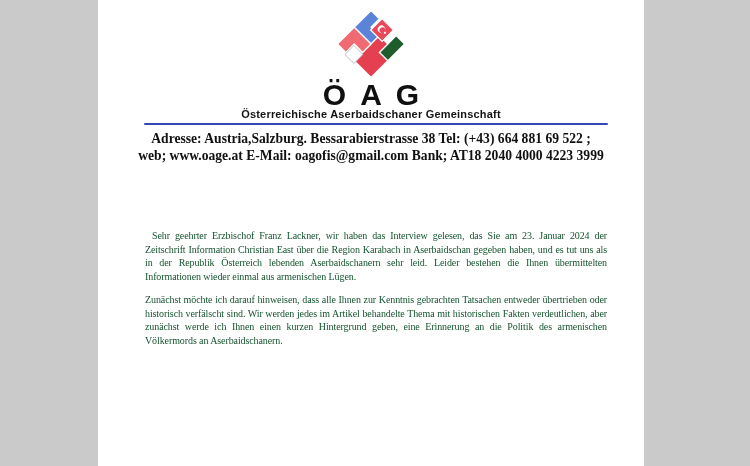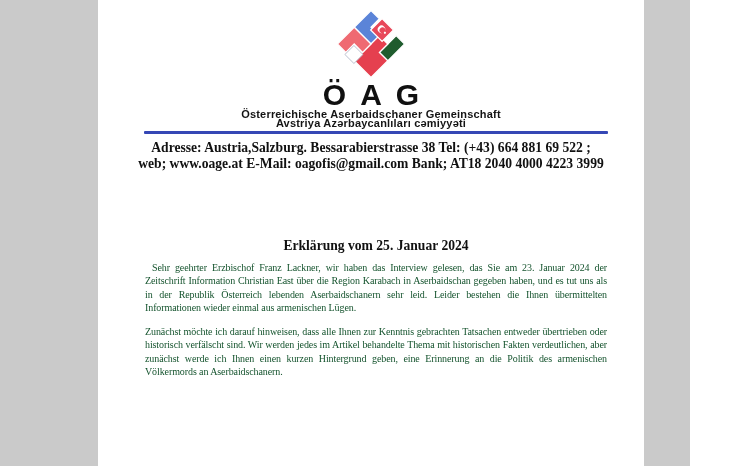--- a/index.html
+++ b/index.html
@@ -1,17 +1,17 @@
 <!DOCTYPE html>
 <html><head>
 <meta charset="utf-8">
 <style>
   html,body { margin:0; padding:0; }
   .frame {
-    position:relative; width:690px; height:466px;
+    position:relative; width:750px; height:466px;
     background:#cacaca; overflow:hidden;
     font-family:"Liberation Serif", serif;
   }
   .paper {
     position:absolute; left:98px; top:0; width:546px; height:466px;
     background:#ffffff; color:#1c1c1c; overflow:hidden;
   }
   .letterhead { text-align:center; padding-top:5px; }
   .logo-svg { display:block; margin:0 auto; }
   .wordmark {
@@ -57,33 +57,31 @@
           <g>
             <rect x="16" y="-2.5" width="19" height="19" fill="#e8485a"></rect>
             <circle cx="24.5" cy="7" r="4.4" fill="#ffffff" stroke="none"></circle>
             <circle cx="26.3" cy="7" r="3.6" stroke="none" fill="#e8485a"></circle>
             <circle cx="30.2" cy="7" r="1.3" fill="#ffffff" stroke="none"></circle>
           </g>
         </g>
       </svg>
       <div class="wordmark">ÖAG</div>
       <div class="subtitle">Österreichische Aserbaidschaner Gemeinschaft</div>
-      <div class="subtitle">Avstriya Azərbaycanlıları cəmiyyəti</div>
     </div>
 
     <div class="divider" style="background: rgb(53, 71, 181);"></div>
 
     <div class="address">
       <div>Adresse: Austria,Salzburg. Bessarabierstrasse 38  Tel: (+43) 664 881 69 522 ;</div>
       <div>web; www.oage.at  E-Mail: oagofis@gmail.com  Bank; AT18 2040 4000 4223 3999</div>
     </div>
 
     <div class="content">
       <div class="title-block">
-        <div>Erklärung vom 25. Januar 2024</div>
       </div>
 
       <p class="para p1">Sehr geehrter Erzbischof Franz Lackner, wir haben das Interview gelesen, das Sie am 23. Januar 2024 der Zeitschrift Information Christian East über die Region Karabach in Aserbaidschan gegeben haben, und es tut uns als in der Republik Österreich lebenden Aserbaidschanern sehr leid. Leider bestehen die Ihnen übermittelten Informationen wieder einmal aus armenischen Lügen.</p>
 
       <p class="para p2">Zunächst möchte ich darauf hinweisen, dass alle Ihnen zur Kenntnis gebrachten Tatsachen entweder übertrieben oder historisch verfälscht sind. Wir werden jedes im Artikel behandelte Thema mit historischen Fakten verdeutlichen, aber zunächst werde ich Ihnen einen kurzen Hintergrund geben, eine Erinnerung an die Politik des armenischen Völkermords an Aserbaidschanern.</p>
 
     </div>
 
   </div>
 </div>

